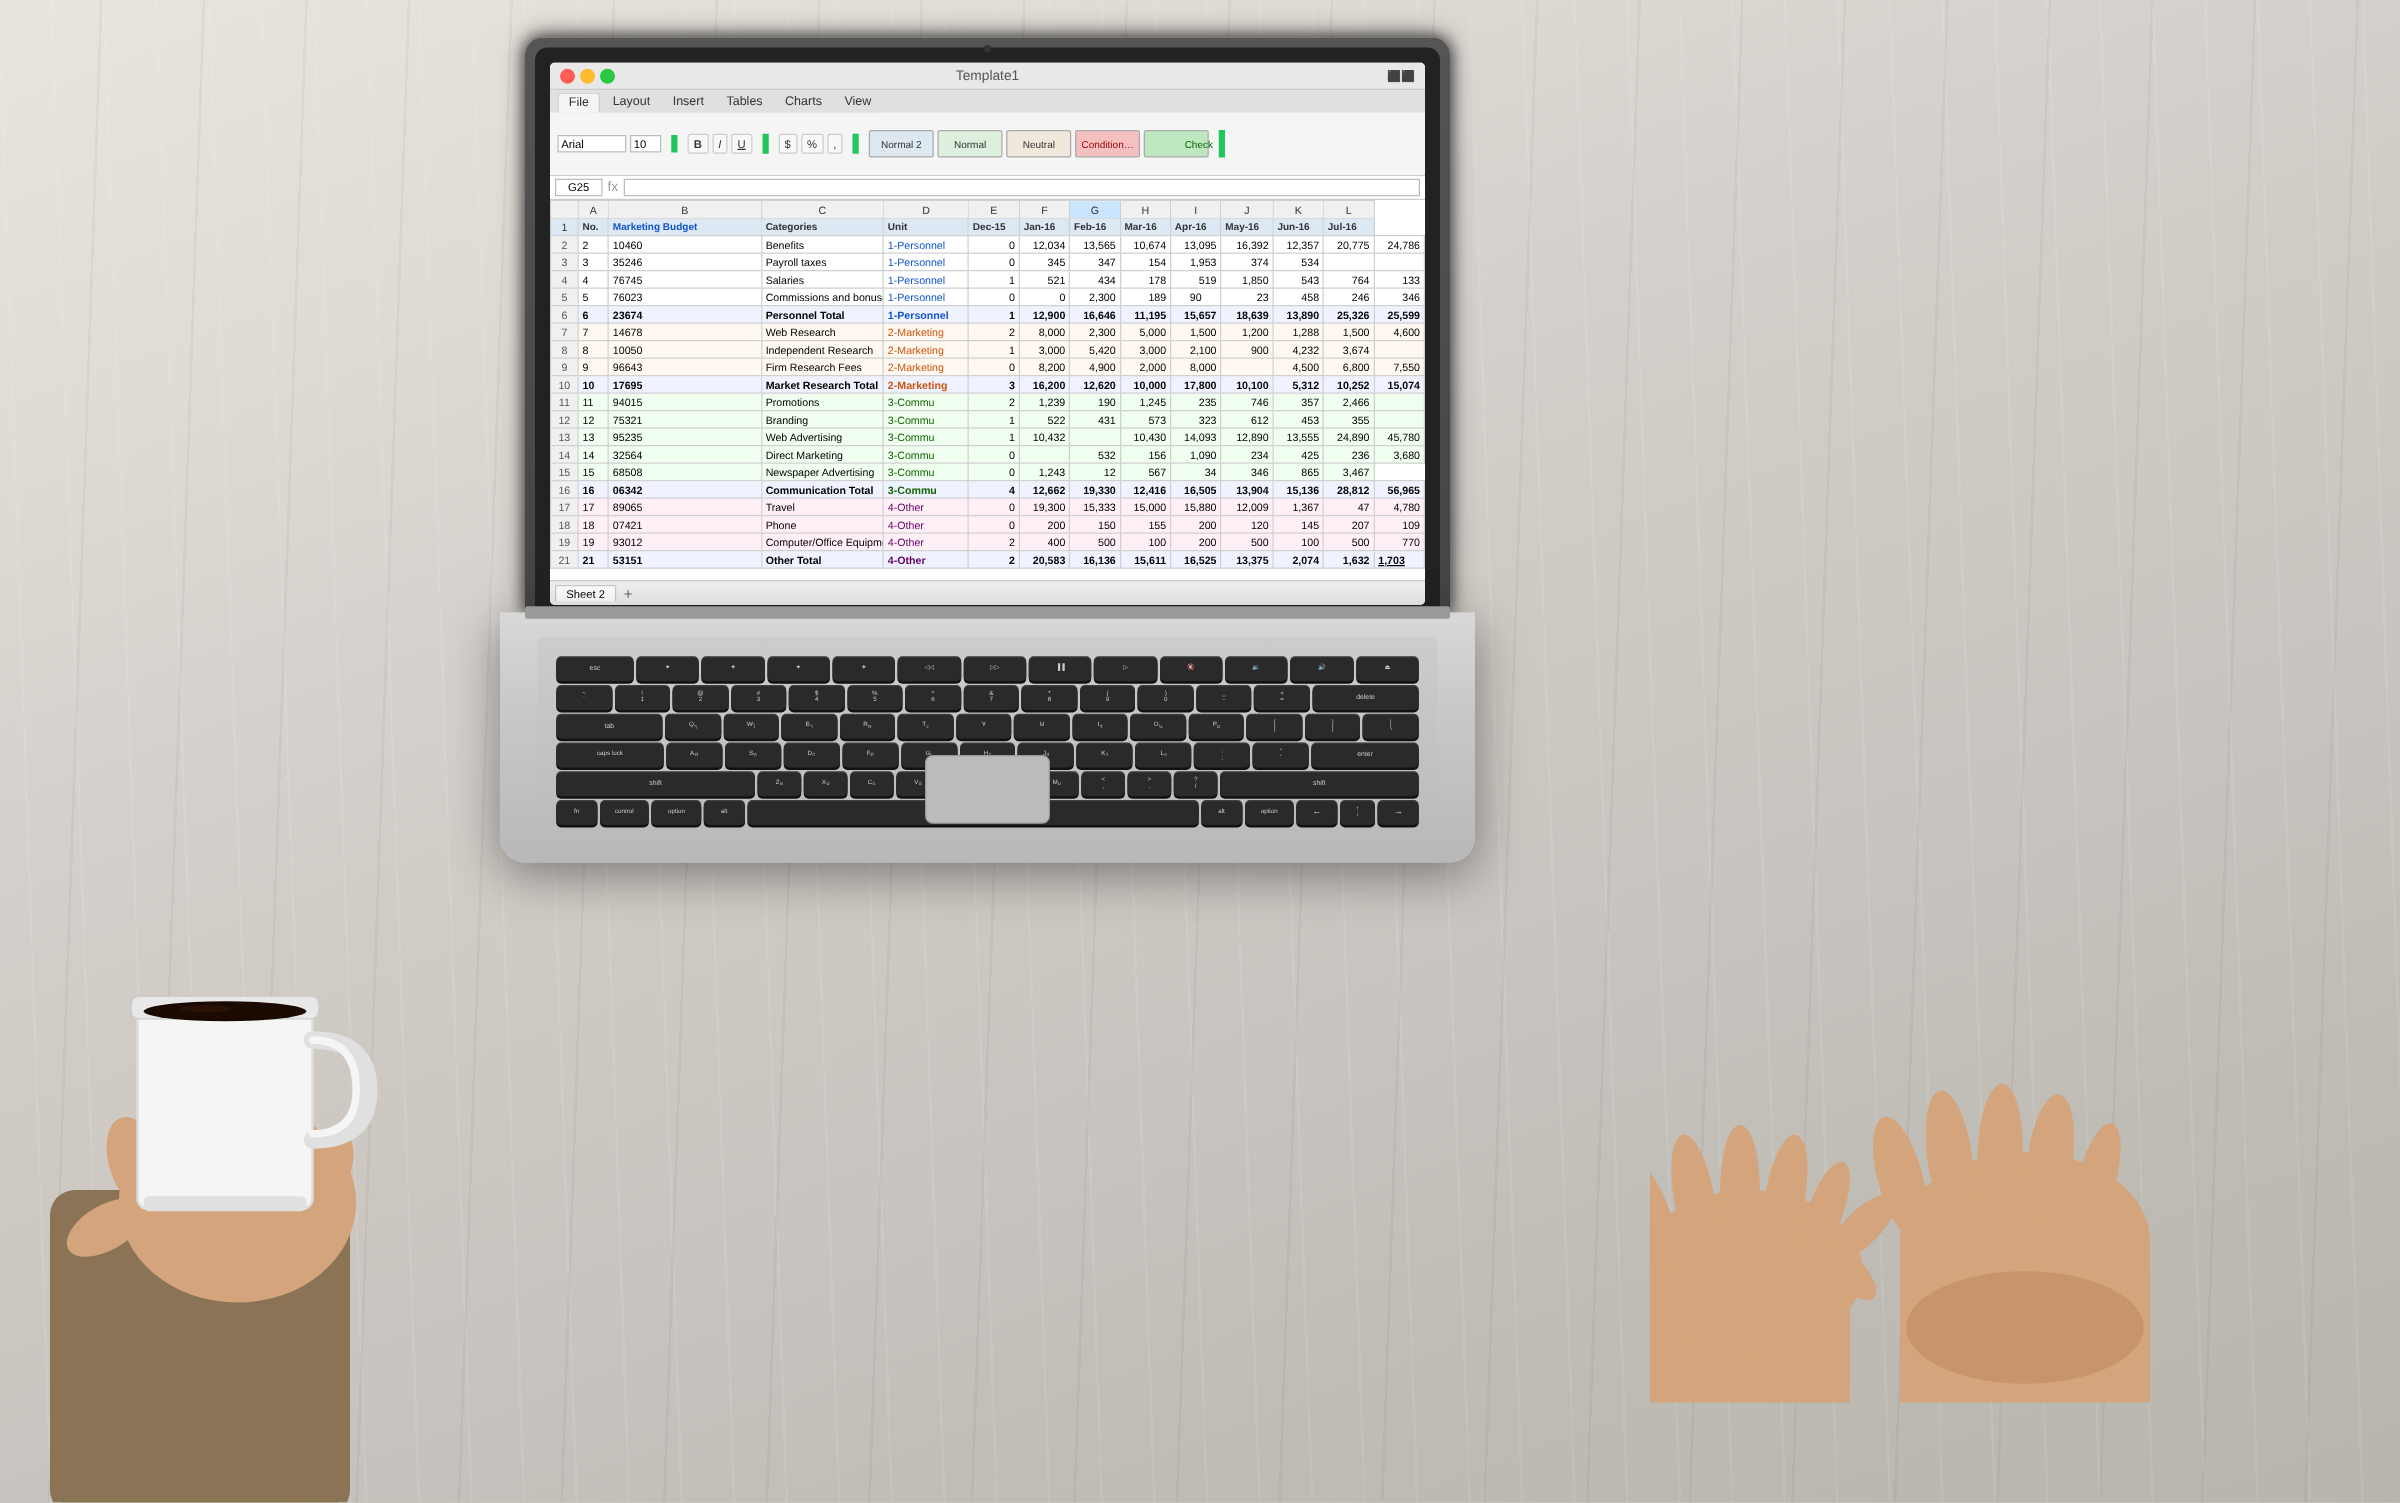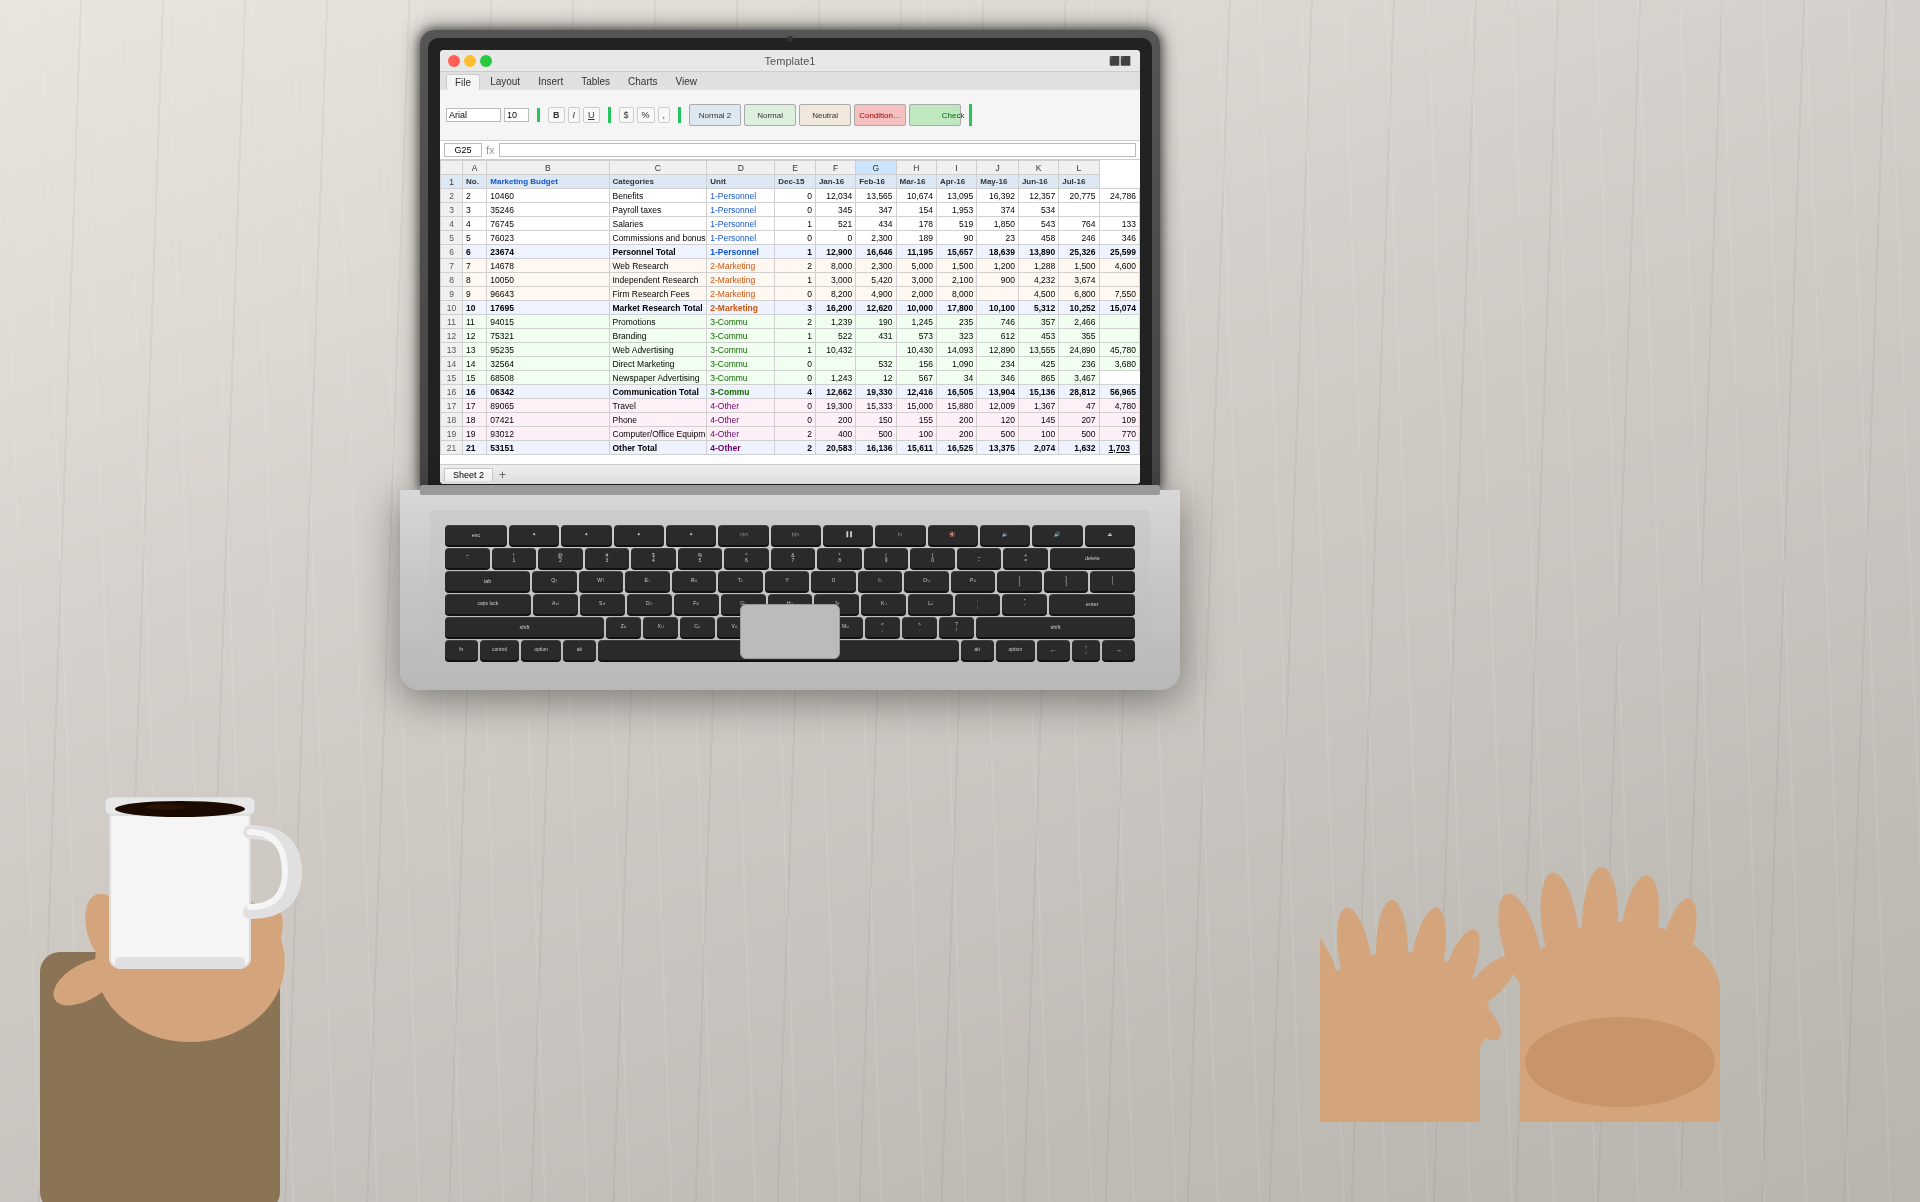--- a/index.html
+++ b/index.html
@@ -178,21 +178,21 @@
       padding: 3px 6px;
       gap: 8px;
       min-height: 50px;
       flex-wrap: wrap;
     }
 
     .ribbon-group {
       display: flex;
       align-items: center;
       gap: 3px;
-      border-right: 3px solid #22c55e;
+      border-right: 5px solid #22c55e;
       padding-right: 8px;
     }
 
     .ribbon-btn {
       font-size: 9px;
       padding: 2px 4px;
       background: #f8f8f8;
       border: 1px solid #ccc;
       border-radius: 2px;
       cursor: pointer;
@@ -613,21 +613,21 @@
                   <tr style="background: rgb(255, 255, 255);">
                     <td class="row-header">5</td>
                     <td>5</td>
                     <td>76023</td>
                     <td>Commissions and bonuses</td>
                     <td style="color: rgb(17, 85, 204);">1-Personnel</td>
                     <td style="text-align: right;">0</td>
                     <td style="text-align: right;">0</td>
                     <td style="text-align: right;">2,300</td>
                     <td style="text-align: right;">189</td>
-                    <td style="text-align: right; margin-left: 12px;">90</td>
+                    <td style="text-align: center; margin-left: 12px;">90</td>
                     <td style="text-align: right;">23</td>
                     <td style="text-align: right;">458</td>
                     <td style="text-align: right;">246</td>
                     <td style="text-align: right;">346</td>
                   </tr>
                   <tr style="background: rgb(238, 243, 255); font-weight: bold;">
                     <td class="row-header">6</td>
                     <td>6</td>
                     <td>23674</td>
                     <td>Personnel Total</td>
@@ -856,21 +856,21 @@
                     <td>Other Total</td>
                     <td style="color: rgb(102, 0, 102);">4-Other</td>
                     <td style="text-align: right;">2</td>
                     <td style="text-align: right;">20,583</td>
                     <td style="text-align: right;">16,136</td>
                     <td style="text-align: right;">15,611</td>
                     <td style="text-align: right;">16,525</td>
                     <td style="text-align: right;">13,375</td>
                     <td style="text-align: right;">2,074</td>
                     <td style="text-align: right;">1,632</td>
-                    <td style="text-align: center; text-decoration: underline;">1,703</td>
+                    <td style="text-align: left; text-decoration: underline;">1,703</td>
                   </tr>
                 </tbody>
             </table>
           </div>
 
           <div class="sheet-tabs">
             <span class="sheet-tab">Sheet 2</span>
             <span class="sheet-add">+</span>
           </div>
         </div>

